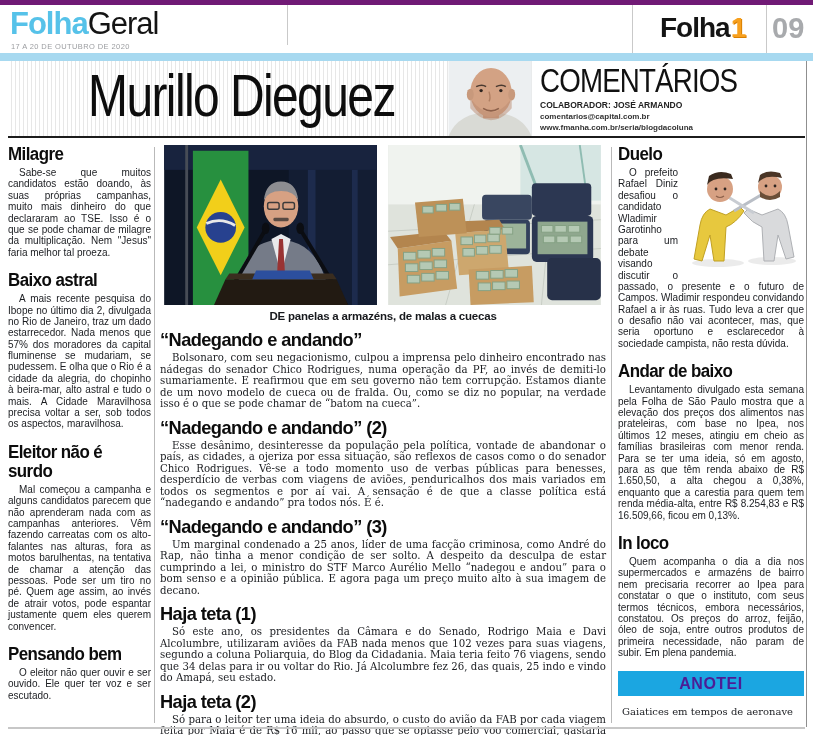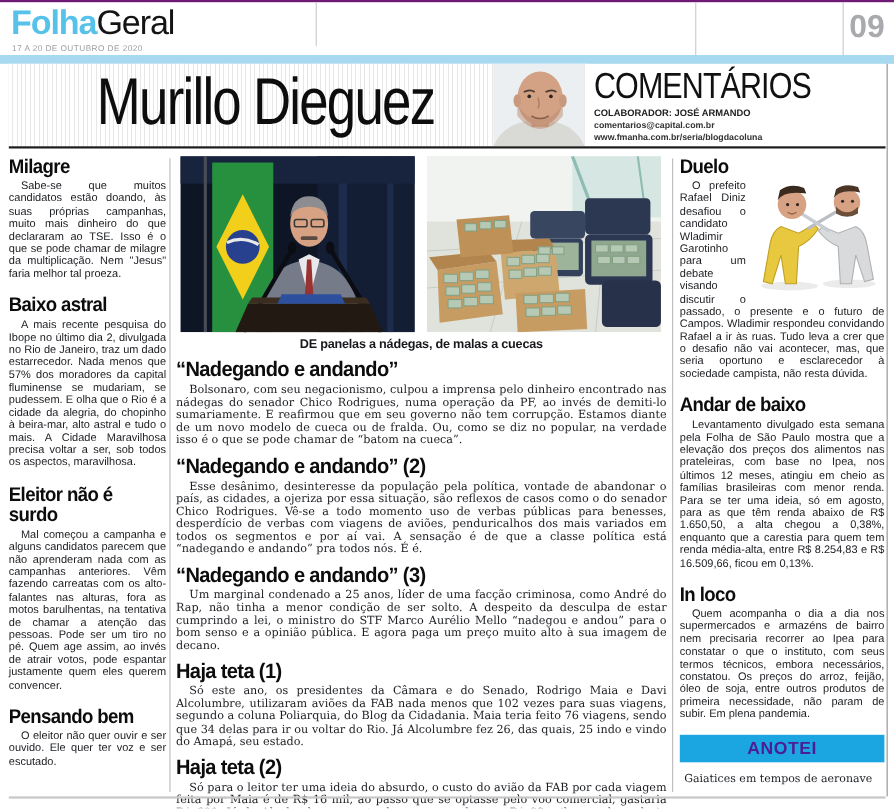--- a/index.html
+++ b/index.html
@@ -1,18 +1,18 @@
 <!DOCTYPE html>
 <html><head>
 <meta charset="utf-8">
 <style>
   * { margin:0; padding:0; box-sizing:border-box; }
   html,body { background:#ffffff; }
   body { width:813px; height:735px; font-family:"Liberation Sans",sans-serif; color:#17191d; }
-  .page { position:relative; width:813px; height:735px; overflow:hidden; background:#fff; border-top:2px solid #701a75; }
+  .page { position:relative; width:813px; height:735px; overflow:hidden; background:#fff; border-top:5px solid #701a75; }
 
   
   .header { position:absolute; top:0; left:0; width:813px; height:48px; }
   .brand-left { position:absolute; left:10px; top:2px; font-size:31px; font-weight:bold; letter-spacing:-1px; line-height:34px; }
   .brand-left .b1 { color:#56c2e9; }
   .brand-left .b2 { color:#141414; font-weight:normal; }
   .date-range { position:absolute; left:11px; top:37px; font-size:7.5px; font-weight:normal; color:#9b9da0; letter-spacing:.4px; }
   .hdr-vline { position:absolute; top:0; width:1px; background:#c9c9c9; }
   .brand-right { position:absolute; top:6px; left:660px; font-size:28px; font-weight:bold; letter-spacing:-1px; color:#141414; line-height:34px; }
   .brand-right .one { color:#f7a01e; text-shadow:1px 1px 0 #d97f00; padding-left:1px; }
@@ -68,20 +68,23 @@
 <div class="page">
 
   <div class="header">
     <div class="brand-left">
       <span class="b1">Folha</span><span class="b2">Geral</span>
     </div>
     <div class="date-range">17 A 20 DE OUTUBRO DE 2020</div>
     <div class="hdr-vline" style="left:287px; height:40px;"></div>
     <div class="hdr-vline" style="left:632px; height:48px;"></div>
     <div class="hdr-vline" style="left:766px; height:48px;"></div>
+    <div class="brand-right">
+      <span>Folha</span><span class="one">1</span>
+    </div>
     <div class="page-num">09</div>
   </div>
   <div class="bluebar"></div>
 
   <div class="masthead">
     <div class="stripes"></div>
     <div class="columnist-name">Murillo Dieguez</div>
 
     <svg class="columnist-photo" viewBox="0 0 84 76">
       <rect width="84" height="76" fill="#eceff1"></rect>
@@ -219,21 +222,21 @@
             <rect x="190" y="95" width="12" height="7"></rect>
           <rect x="106" y="86" width="11" height="7"></rect>
             <rect x="119" y="86" width="11" height="7"></rect>
           <rect x="36" y="64" width="11" height="7"></rect>
             <rect x="50" y="62" width="11" height="7"></rect>
             <rect x="64" y="61" width="11" height="7"></rect>
         </g>
       </svg>
     </div>
 
-    <div class="photo-caption">DE panelas a nádegas, de malas a cuecas</div>
+    <div class="photo-caption">DE panelas a armazéns, de malas a cuecas</div>
 
     <div>
       <h2 class="big-head">“Nadegando e andando”</h2>
       <p class="body-md">Bolsonaro, com seu negacionismo, culpou a imprensa pelo dinheiro encontrado nas nádegas do senador Chico Rodrigues, numa operação da PF, ao invés de demiti-lo sumariamente. E reafirmou que em seu governo não tem corrupção. Estamos diante de um novo modelo de cueca ou de fralda. Ou, como se diz no popular, na verdade isso é o que se pode chamar de “batom na cueca”.</p>
     </div>
     <div>
       <h2 class="big-head">“Nadegando e andando” (2)</h2>
       <p class="body-md">Esse desânimo, desinteresse da população pela política, vontade de abandonar o país, as cidades, a ojeriza por essa situação, são reflexos de casos como o do senador Chico Rodrigues. Vê-se a todo momento uso de verbas públicas para benesses, desperdício de verbas com viagens de aviões, penduricalhos dos mais variados em todos os segmentos e por aí vai. A sensação é de que a classe política está “nadegando e andando” pra todos nós. É é.</p>
     </div>
     <div>

